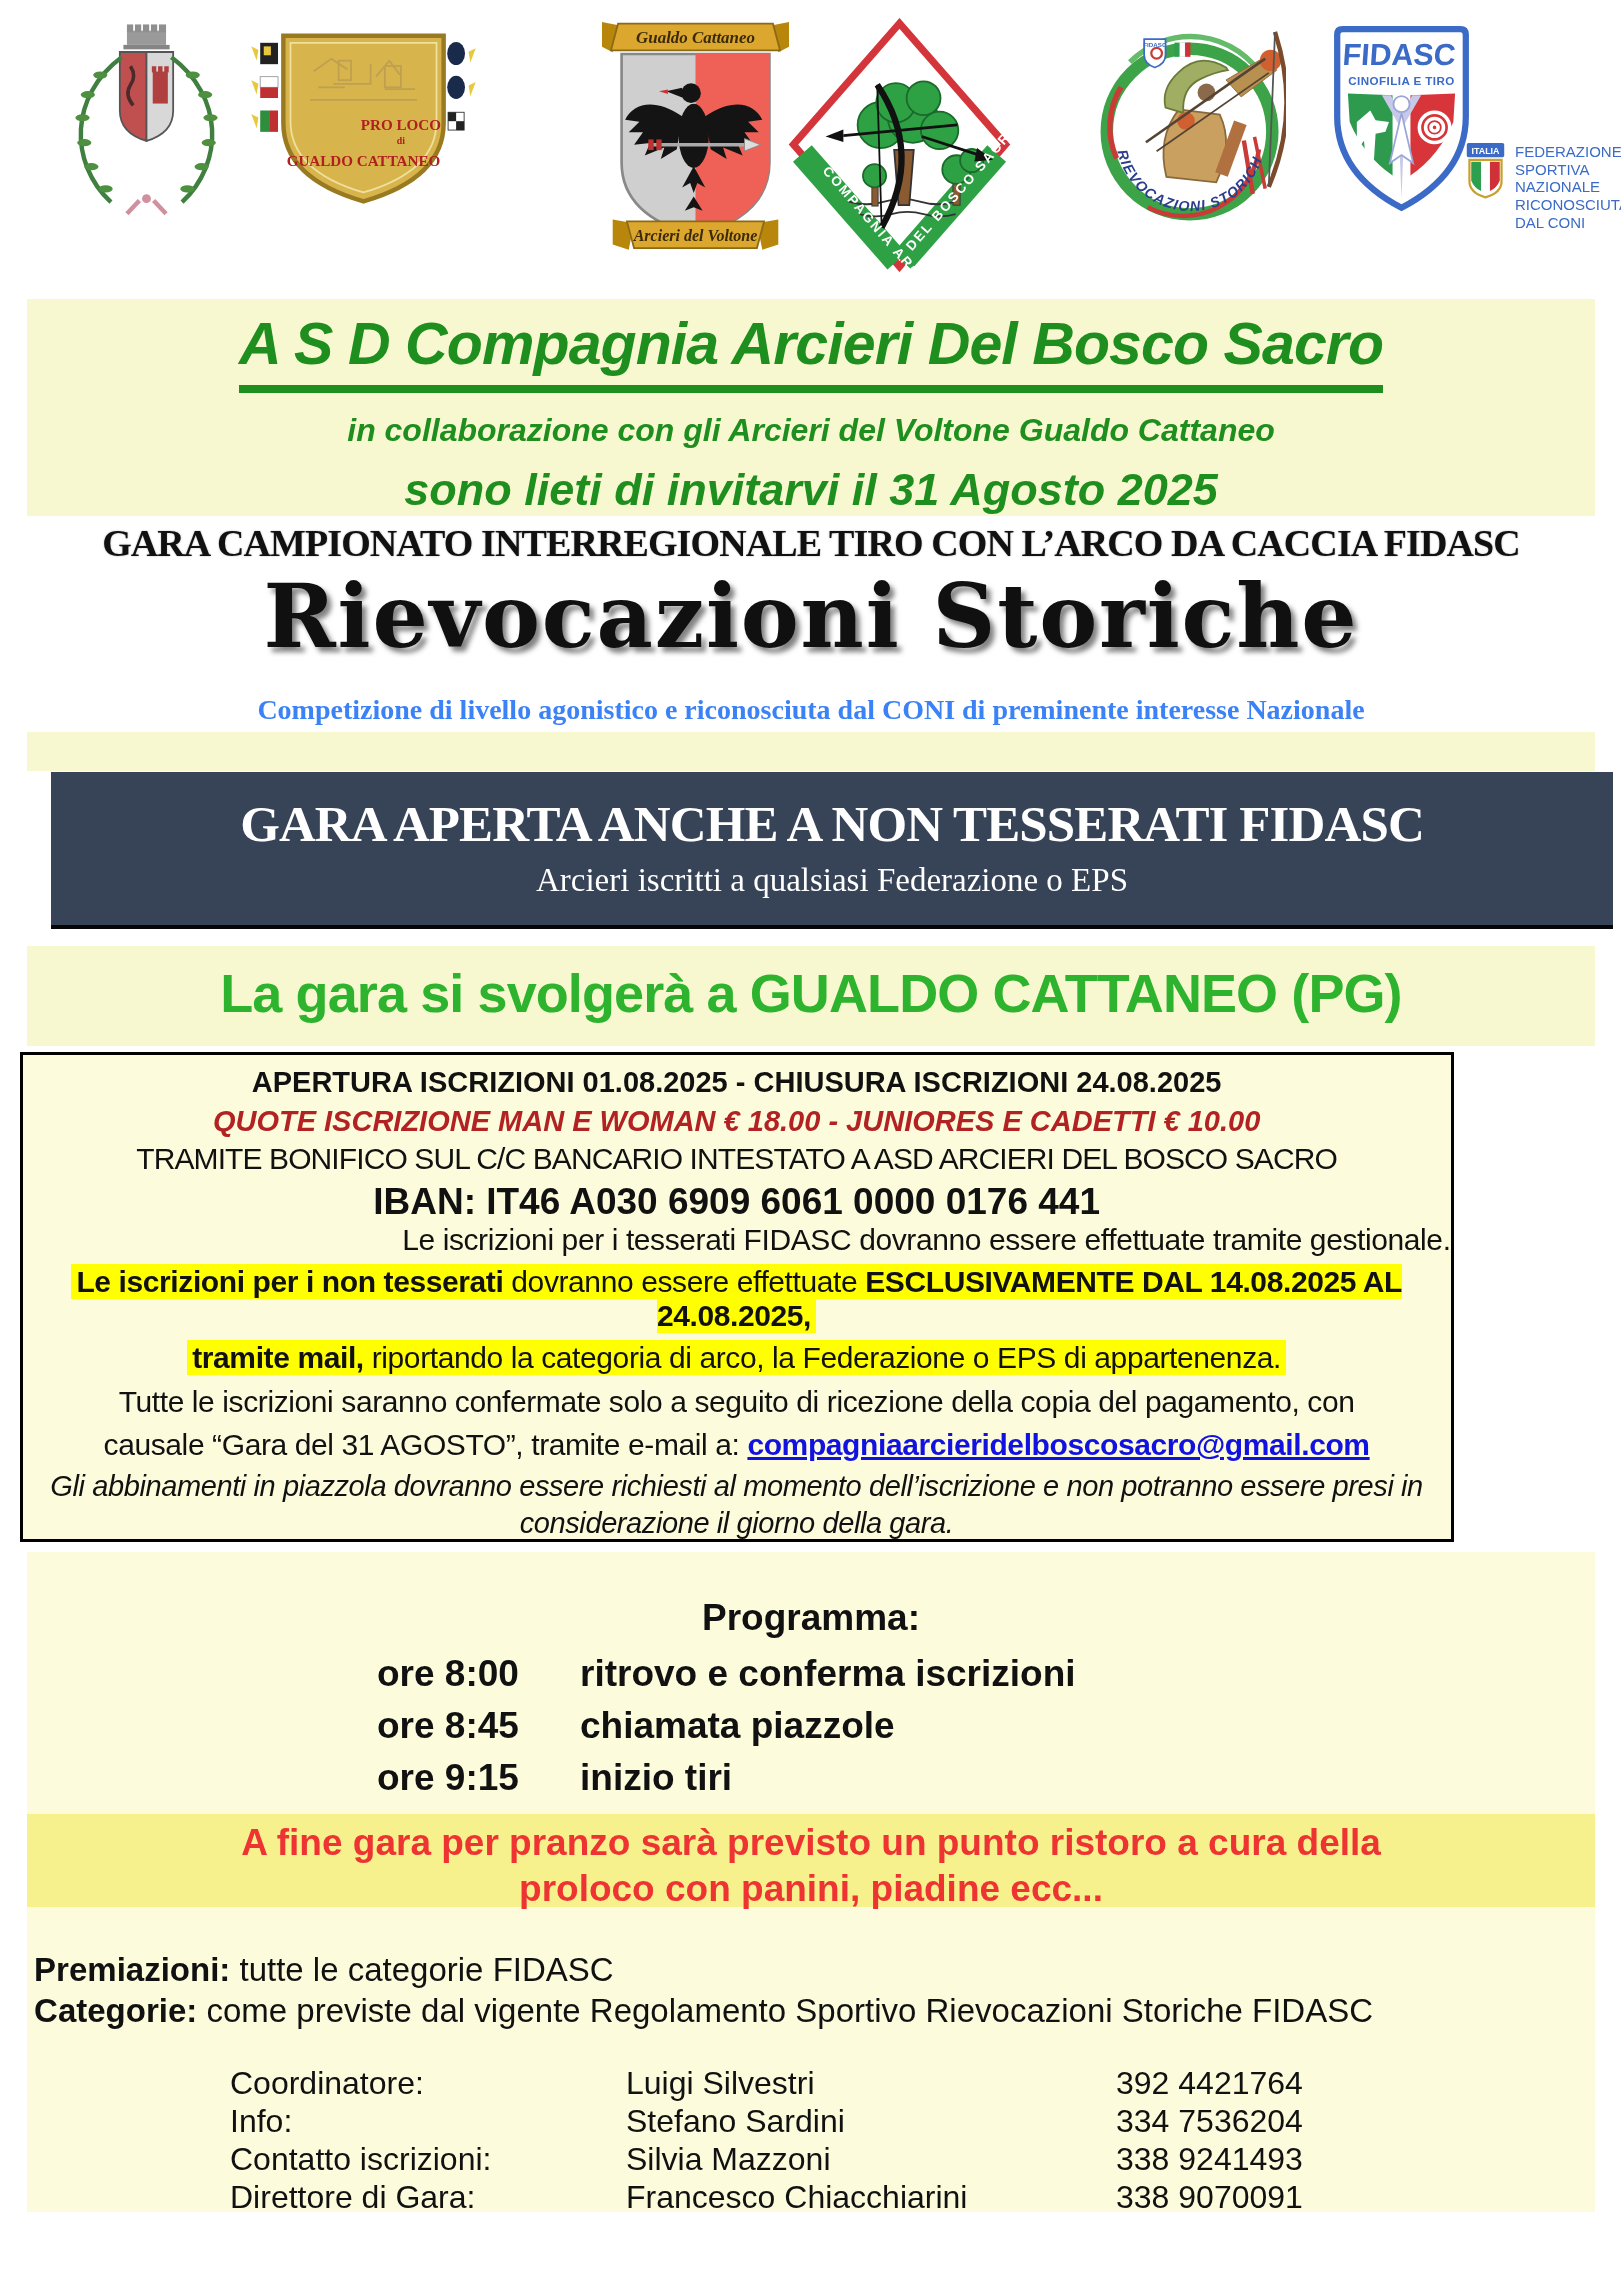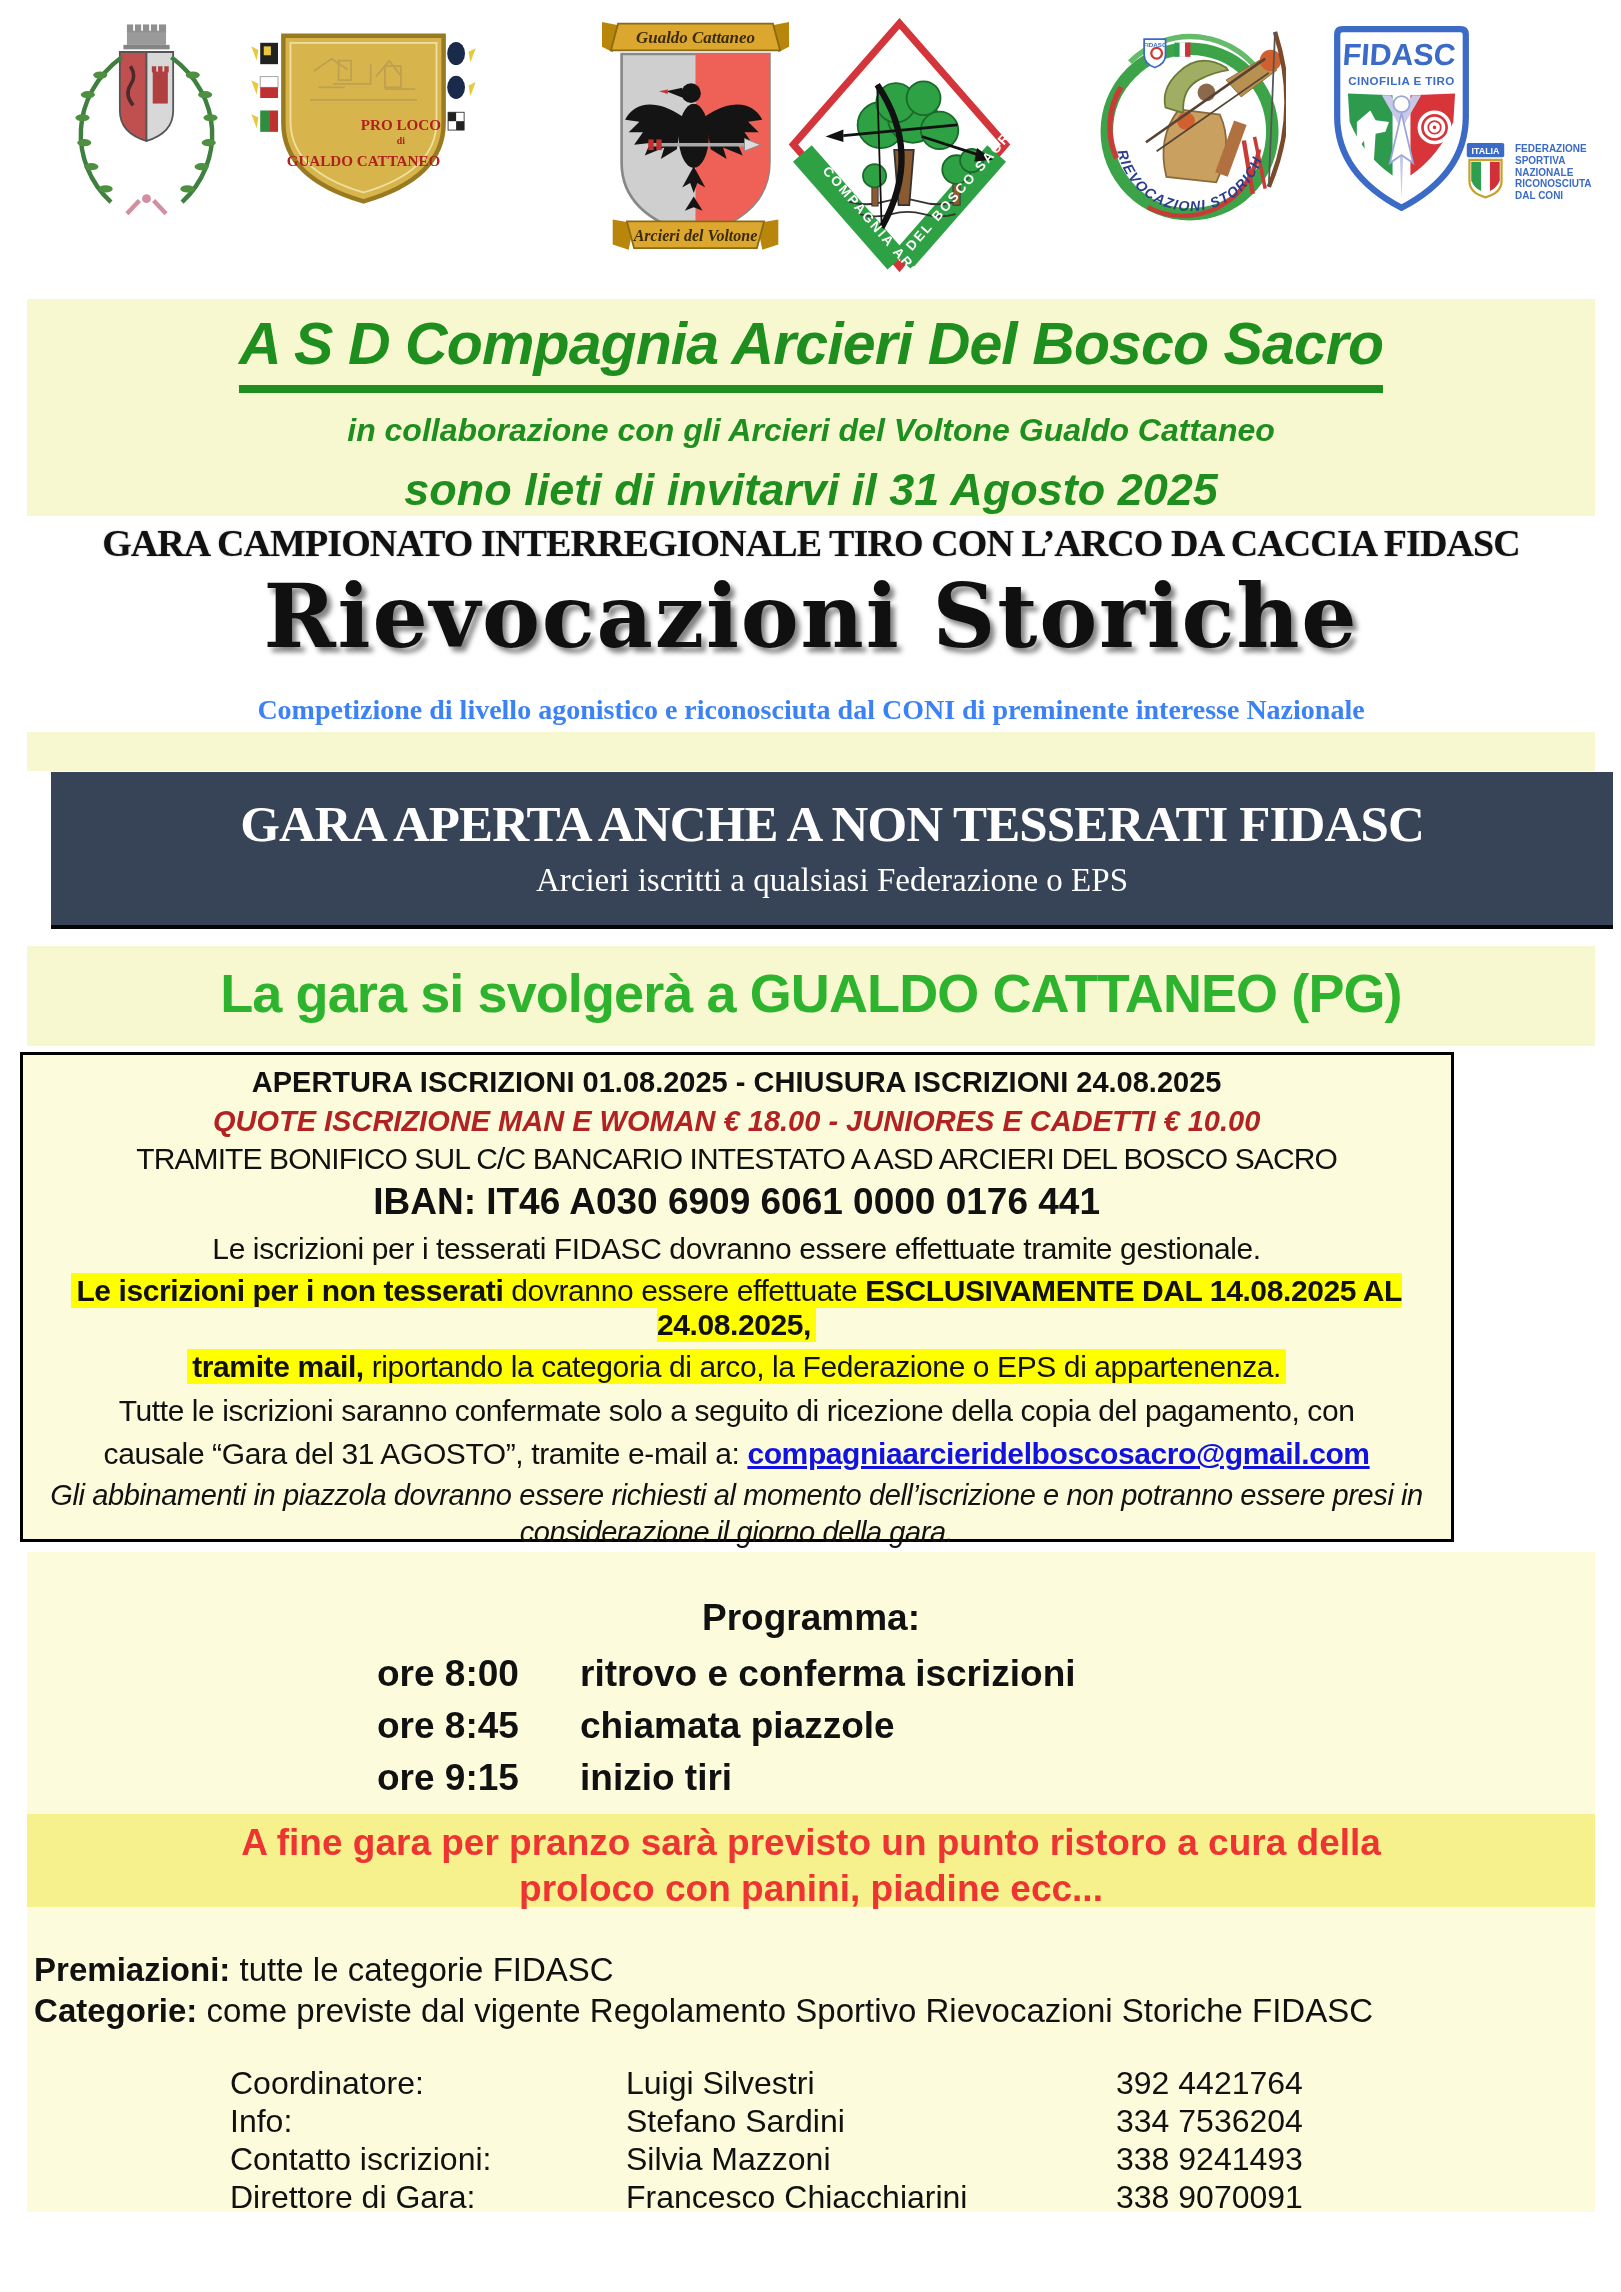--- a/index.html
+++ b/index.html
@@ -35,21 +35,21 @@
   .location{top:946px;left:27px;width:1568px;height:100px;background:#F8F8D0;text-align:center;}
   .location .l1{padding-top:16px;font-size:54px;font-weight:bold;color:#2DB32D;letter-spacing:-0.9px;}
 
   
   .regbox{top:1052px;left:19.6px;width:1434px;height:490px;background:#FCFCDC;
           border:3.6px solid #000;box-sizing:border-box;text-align:center;color:#111;}
   .regbox .r-open{margin-top:10.7px;font-size:29px;font-weight:bold;}
   .regbox .r-fees{margin-top:6.2px;font-size:29px;font-weight:bold;font-style:italic;color:#B22222;}
   .regbox .r-bank{margin-top:4.5px;font-size:30px;letter-spacing:-0.9px;}
   .regbox .r-iban{margin-top:4.5px;font-size:37px;font-weight:bold;}
-  .regbox .r-gest{margin-top:9px;font-size:30px;letter-spacing:-0.4px;}
+  .regbox .r-gest{font-size:30px;letter-spacing:-0.4px;text-align:right;}
   .regbox .r-hl{margin-top:8px;font-size:30px;letter-spacing:-0.4px;}
   .hl{background:#FFFF00;padding:0.9px 5.3px;}
   .regbox .r-conf{margin-top:9.8px;font-size:30px;letter-spacing:-0.4px;}
   .email{color:#1212E0;font-weight:bold;text-decoration:underline;cursor:pointer;}
   .regbox .r-pair{margin:5.3px auto 0;width:1390px;font-size:29px;font-style:italic;letter-spacing:-0.4px;line-height:1.28;}
   .regbox .r-guest{margin-top:28px;}
   .regbox .r-guest .hl{font-size:37px;font-weight:bold;color:#B22222;padding:2.7px 14.3px;}
 
   
   .panel2{top:1552px;left:27px;width:1568px;height:660px;background:#FCFCDC;}
@@ -259,21 +259,21 @@
     </svg>
 
     <svg class="logo" style="left:1465px;top:141px;" width="41" height="61" viewBox="0 0 46 68">
       <rect x="2" y="2" width="42" height="16" rx="2" fill="#3B6BC6"></rect>
       <text x="23" y="14" text-anchor="middle" font-size="10" font-weight="bold" fill="#ffffff">ITALIA</text>
       <path d="M5,21 h36 v24 q0,13 -18,18 q-18,-5 -18,-18 Z" fill="#ffffff" stroke="#C8A030" stroke-width="2.5"></path>
       <path d="M7,23 h11 v33 q-8,-4 -11,-12 Z" fill="#2E9E4F"></path>
       <path d="M28,23 h11 v21 q-3,8 -11,12 Z" fill="#D03038"></path>
     </svg>
 
-    <div class="abs" style="left:1515px;top:143px;width:105px;font-size:10px;font-weight:bold;color:#3B6BC6;line-height:1.18;">
+    <div class="abs" style="left:1515px;top:143px;width:105px;font-size:15px;font-weight:normal;color:#3B6BC6;line-height:1.18;">
       <div>FEDERAZIONE</div>
       <div>SPORTIVA NAZIONALE</div>
       <div>RICONOSCIUTA</div>
       <div>DAL CONI</div>
     </div>
   </div>
 
   <div class="abs band-title">
     <div class="t1"><span class="u">A S D Compagnia Arcieri Del Bosco Sacro</span></div>
     <div class="t2">in collaborazione con gli Arcieri del Voltone Gualdo Cattaneo</div>

